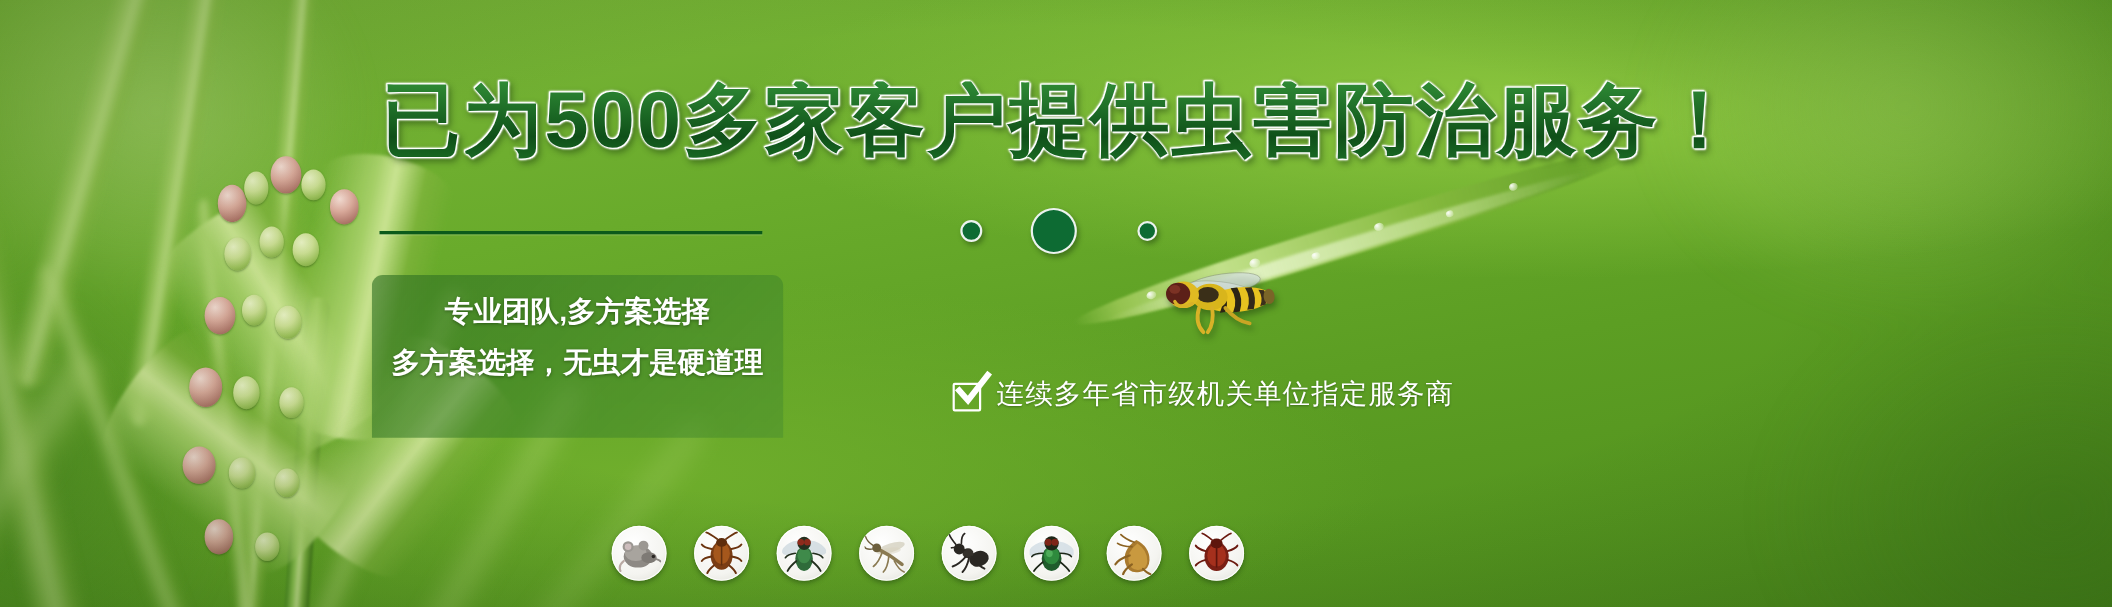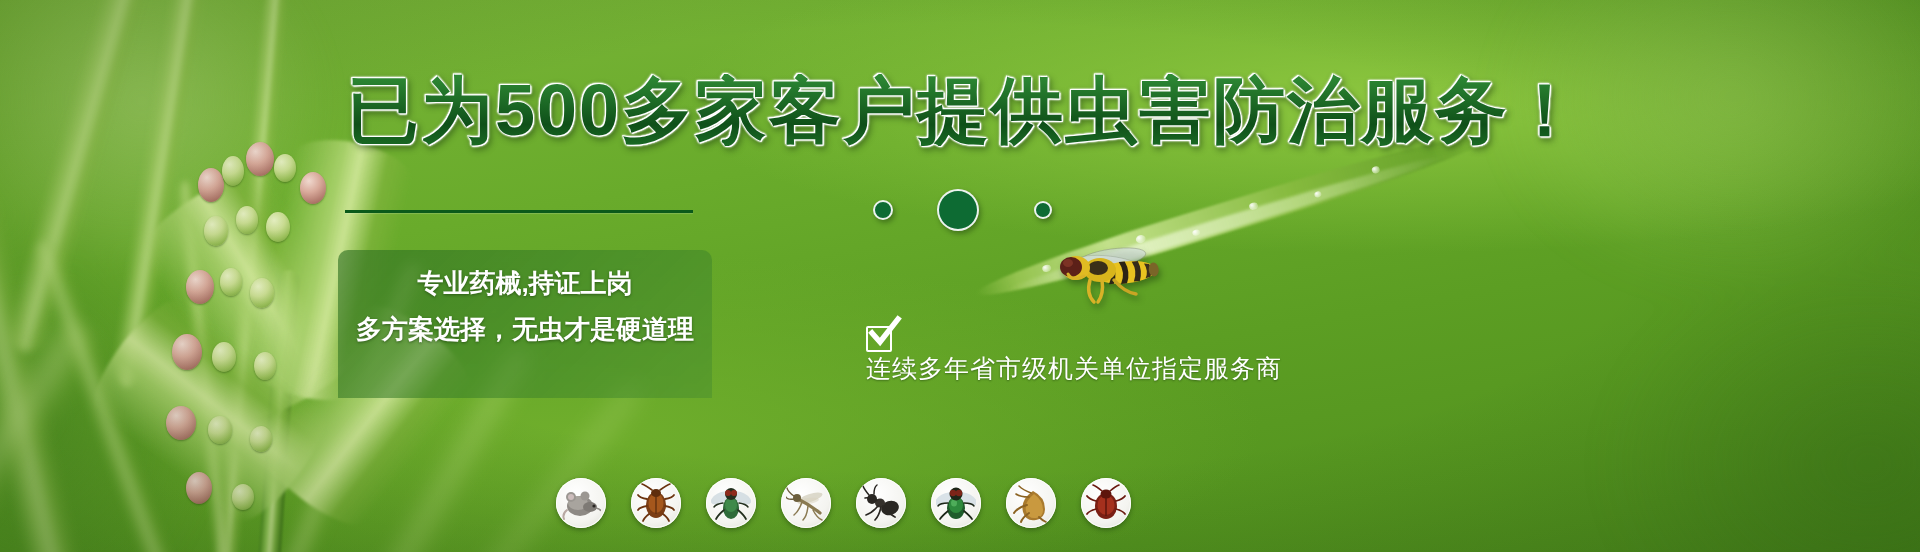--- a/index.html
+++ b/index.html
@@ -155,21 +155,21 @@
     font-weight:bold;
     white-space:nowrap;
     text-shadow:0 1px 3px rgba(18,45,10,.55);
   }
   .panel .l1 { top:16px; font-size:26px; letter-spacing:0px; }
   .panel .l2 { top:62px; font-size:26px; letter-spacing:0px; }
   .panel .l3 { top:108px; font-size:26px; letter-spacing:0px; }
 
   
   .checklist { position:absolute; left:866px; top:326px; }
-  .check-row { display:flex; align-items:flex-start; height:48px;flex-direction:column; }
+  .check-row { display:flex; align-items:flex-end; height:48px; }
   .chk {
     width:26px; height:26px; flex:0 0 26px;
     border:2.5px solid #ffffff; border-radius:2px;
     position:relative; margin-right:14px;
   }
   .chk svg { position:absolute; left:-1px; top:-12px; width:34px; height:34px; overflow:visible; }
   .check-row .ctext {
     color:#ffffff; font-size:25px; font-weight:normal;
     letter-spacing:1px; white-space:nowrap;
     text-shadow:0 1px 2px rgba(18,45,10,.45);
@@ -284,21 +284,21 @@
       <ellipse cx="28" cy="23" rx="5" ry="4" fill="#8a3a2a" opacity=".7"></ellipse>
 
       <path d="M50 40 q-4 14 4 22" stroke="#d8b227" stroke-width="3.5" fill="none" stroke-linecap="round"></path>
       <path d="M62 40 q2 14 -4 22" stroke="#d8b227" stroke-width="3.5" fill="none" stroke-linecap="round"></path>
       <path d="M74 40 q10 12 22 14" stroke="#c9a524" stroke-width="3.5" fill="none" stroke-linecap="round"></path>
       <path d="M44 36 q-12 6 -16 -2" stroke="#d8b227" stroke-width="3" fill="none" stroke-linecap="round"></path>
     </svg>
   </div>
 
   <div class="panel">
-    <div class="line l1">专业药械,持证上岗</div>
+    <div class="line l1">专业团队,多方案选择</div>
     <div class="line l2">多方案选择，无虫才是硬道理</div>
   </div>
 
   <div class="checklist">
     <div class="check-row">
       <span class="chk">
         <svg viewBox="0 0 34 34" xmlns="http://www.w3.org/2000/svg">
           <path d="M5 17 L13 26 L31 3" stroke="#ffffff" stroke-width="5.5" fill="none" stroke-linecap="square" stroke-linejoin="miter"></path>
         </svg>
       </span>

